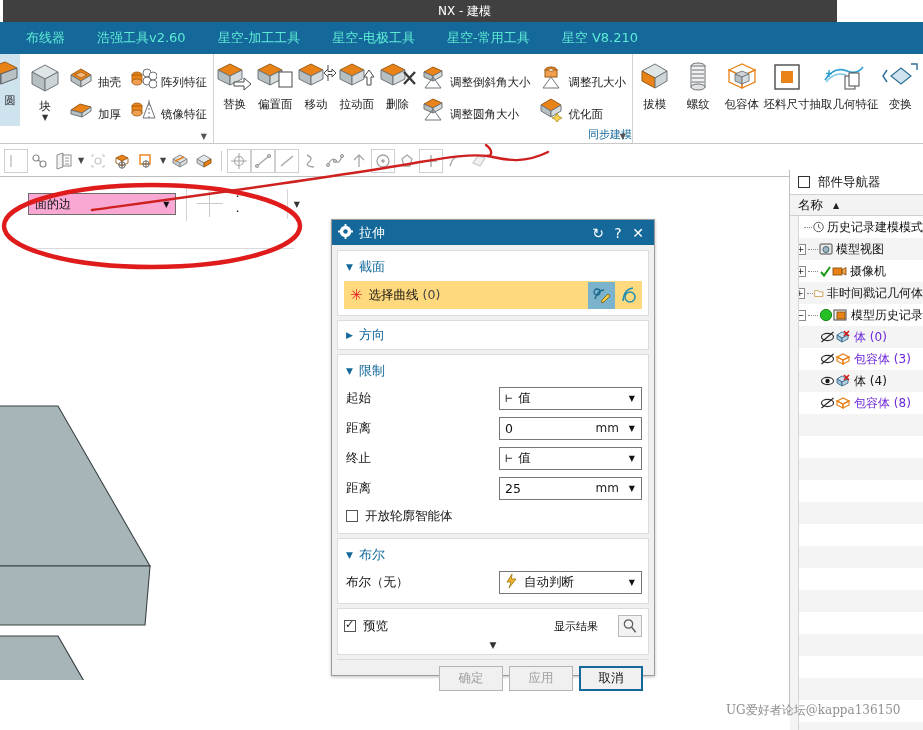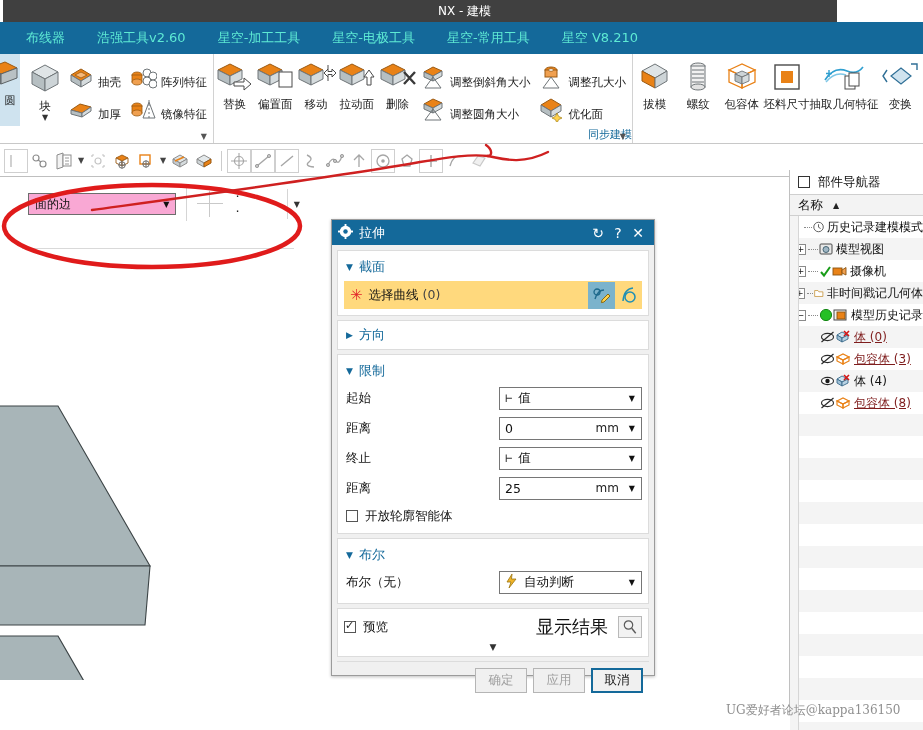--- a/index.html
+++ b/index.html
@@ -144,26 +144,26 @@
   .chkbox { width:12px; height:12px; border:1px solid #555; background:#fff; margin-right:7px; position:relative;}
   .chkbox.on::after {
     content:"\2713"; position:absolute; left:0px; top:-3px; font-size:11px; color:#222;
   }
   .previewbar {
     background:#ffffff; border:1px solid #dcdcdc; margin-bottom:4px;
     padding:6px 6px 2px 6px;
   }
   .prow { display:flex; align-items:center; }
   .prow .spacer { flex:1; }
-  .prow .showres { font-size:18px; color:#111; margin-right:10px;}
+  .prow .showres { font-size:11px; color:#111; margin-right:20px;}
   .magbtn { width:24px; height:22px; border:1px solid #b9b9b9; background:#f2f2f2; display:flex;align-items:center;justify-content:center;cursor:default;}
   .expander { text-align:center; font-size:9px; color:#333; padding:3px 0 2px; cursor:default;}
   .btnbar { display:flex; justify-content:flex-end; padding:6px 6px 0 6px; border-top:1px solid #dcdcdc; }
   .dbtn {
-    width:52px; height:25px; font-size:12.5px; border:1px solid #b5b5b5;
+    width:64px; height:25px; font-size:12.5px; border:1px solid #b5b5b5;
     background:#f0f0f0; color:#a0a0a0; margin-left:6px;
     display:flex;align-items:center;justify-content:center;cursor:default;
   }
   .dbtn.active { color:#111; border:2px solid #14699a; background:#f0f0f0; }
 
   
   .navpanel {
     position:absolute; left:789px; top:170px; width:134px; height:545px;
     background:#ffffff; border-left:1px solid #c0c0c0;
   }
@@ -176,21 +176,21 @@
   .nav-head .sortarr { font-size:8px; margin-left:10px; color:#222;}
   .nav-rows { position:relative; }
   .nrow { height:22px; display:flex; align-items:center; font-size:12px; color:#111; white-space:nowrap; overflow:hidden;}
   .nrow.alt { background:#f4f4f4; }
   .plus {
     width:11px;height:11px;border:1px solid #8a8a8a;background:#fff;
     font-size:9px;line-height:9px;text-align:center;color:#222;margin-right:2px; cursor:default;
   }
   .dotted { width:10px; height:1px; border-top:1px dotted #8a8a8a; margin-right:1px;}
   .ntxt { margin-left:3px; }
-  .ntxt.gray { color:#7f1d1d;text-decoration:underline; }
+  .ntxt.gray { color:#6d28d9; }
   .nav-scroll {
     position:absolute; left:0; top:0; width:9px; height:545px; background:#f4f4f4;
     border-right:1px solid #d6d6d6;
   }
 
   
   .watermark {
     position:absolute; left:726px; top:702px; font-size:12px; color:#8f8f8f;
     font-family:"DejaVu Serif","Liberation Serif",serif; letter-spacing:0px;
   }

